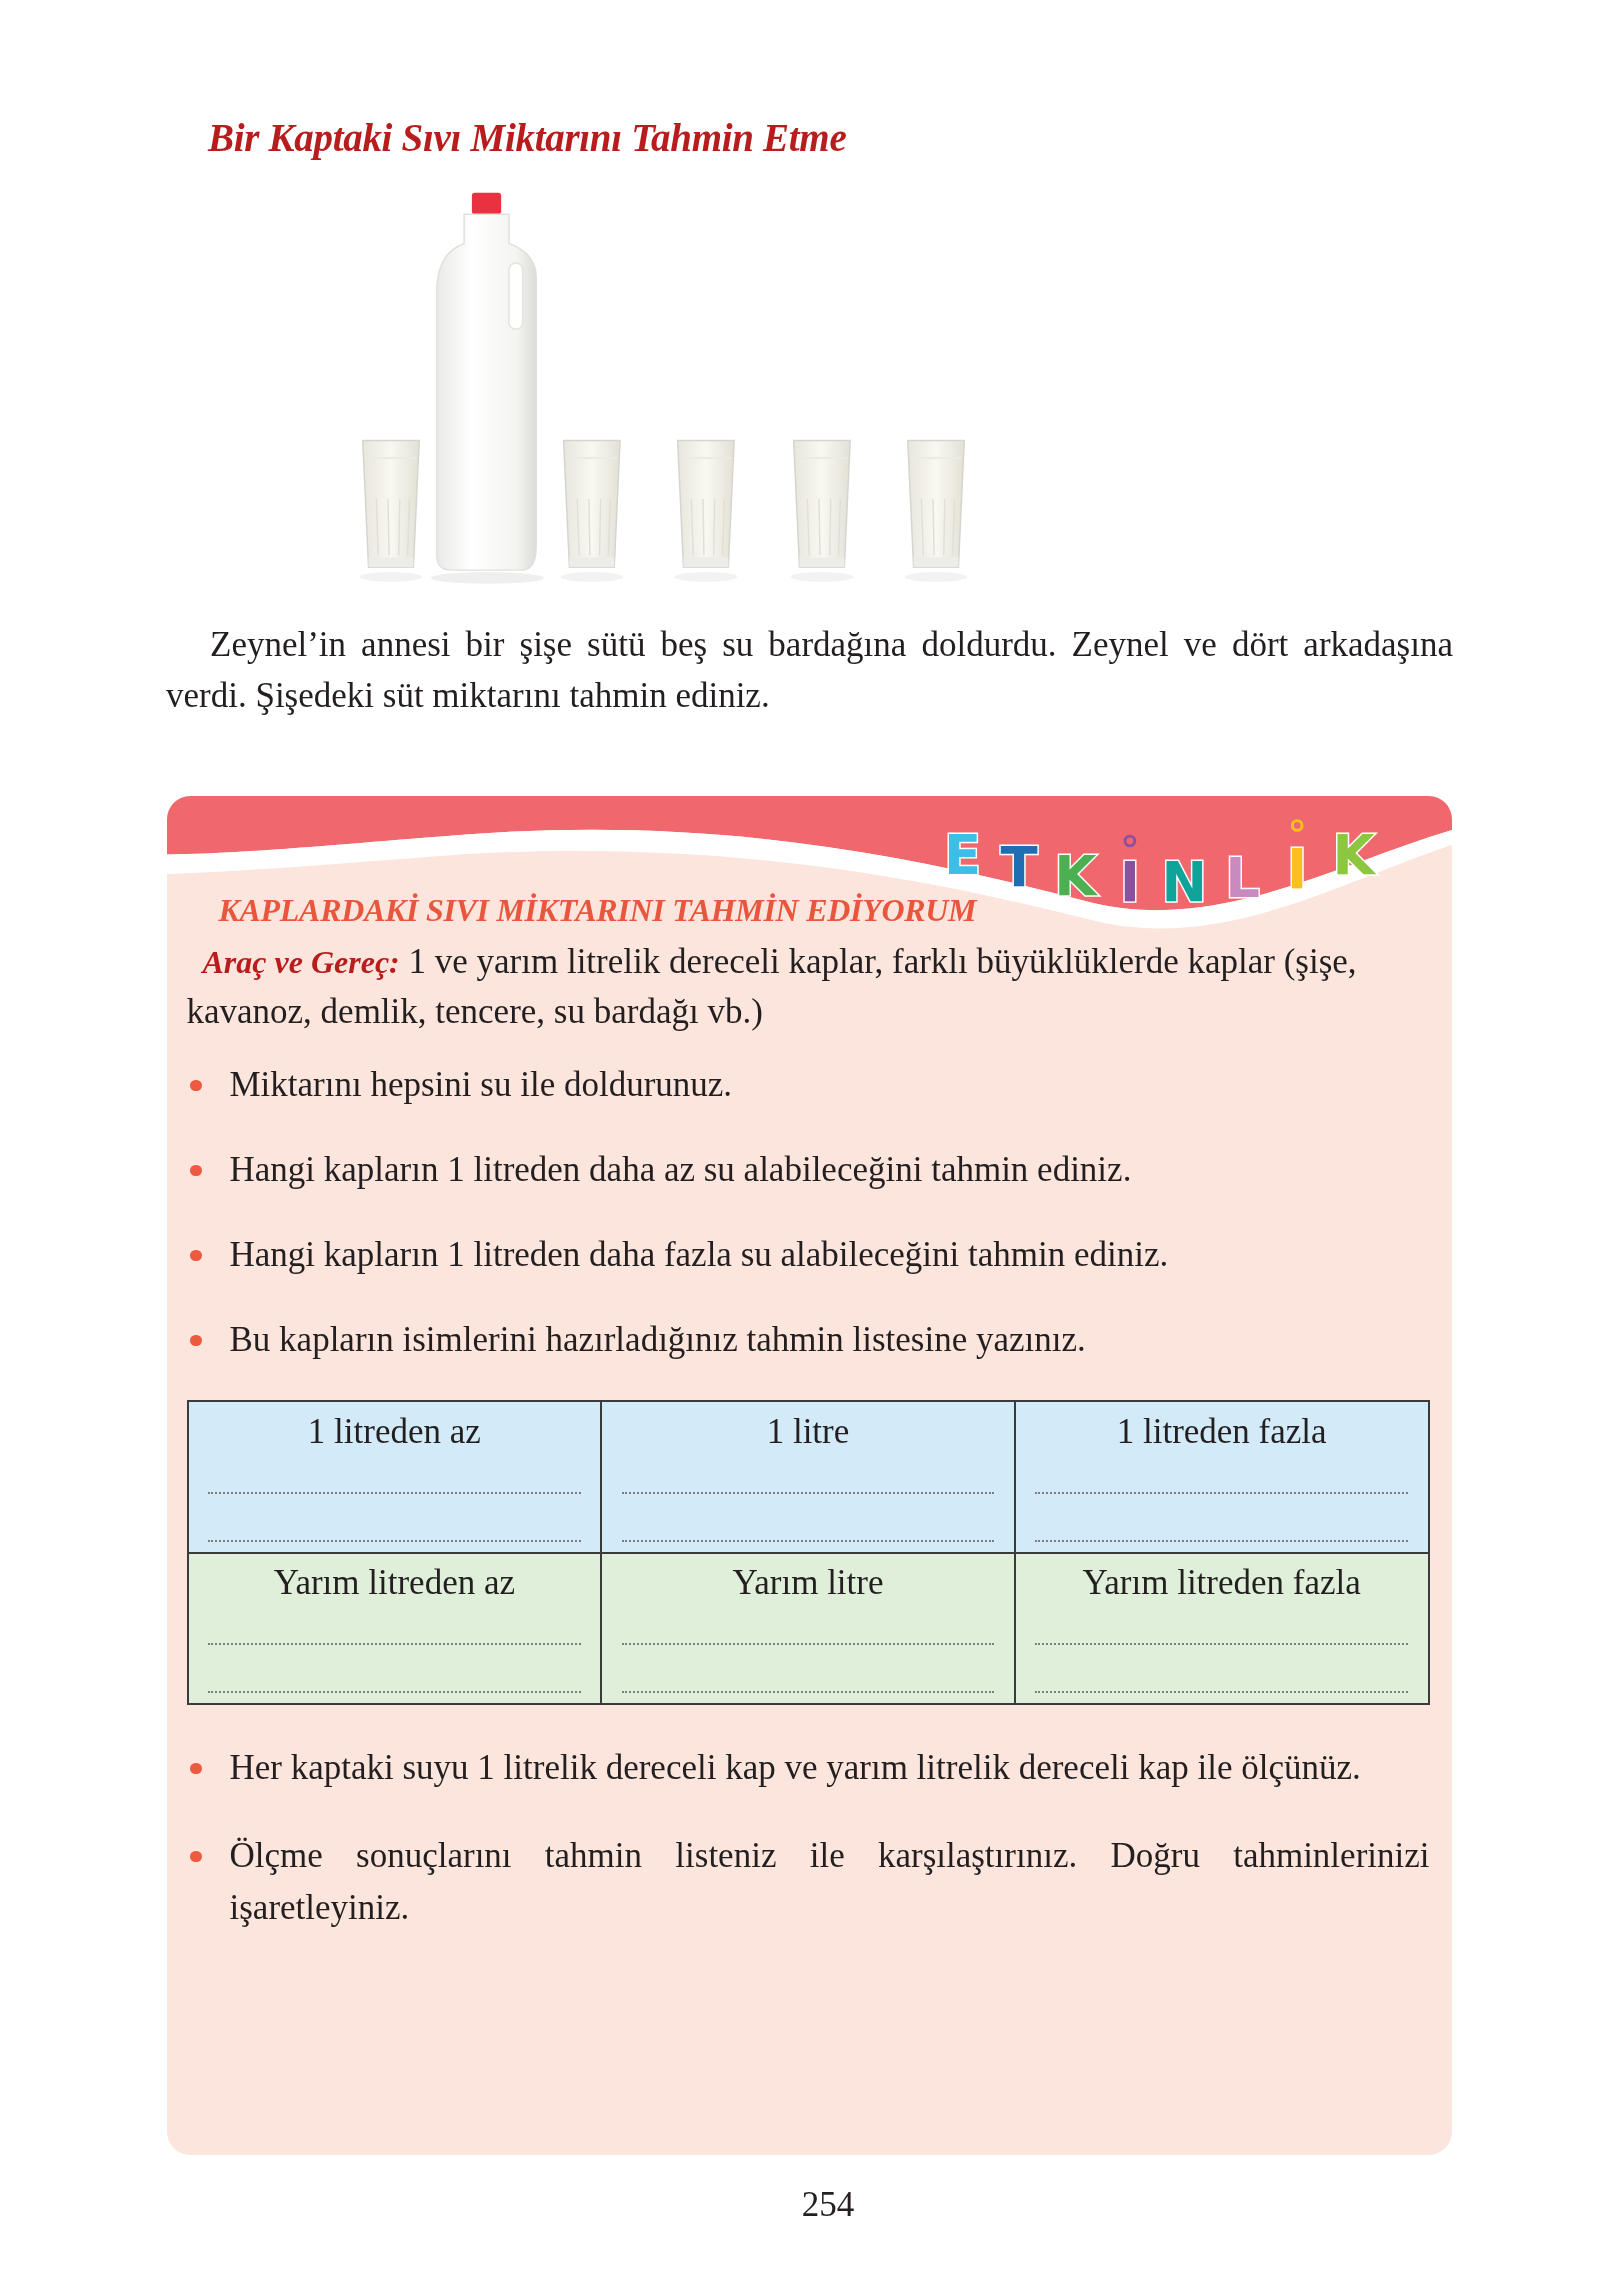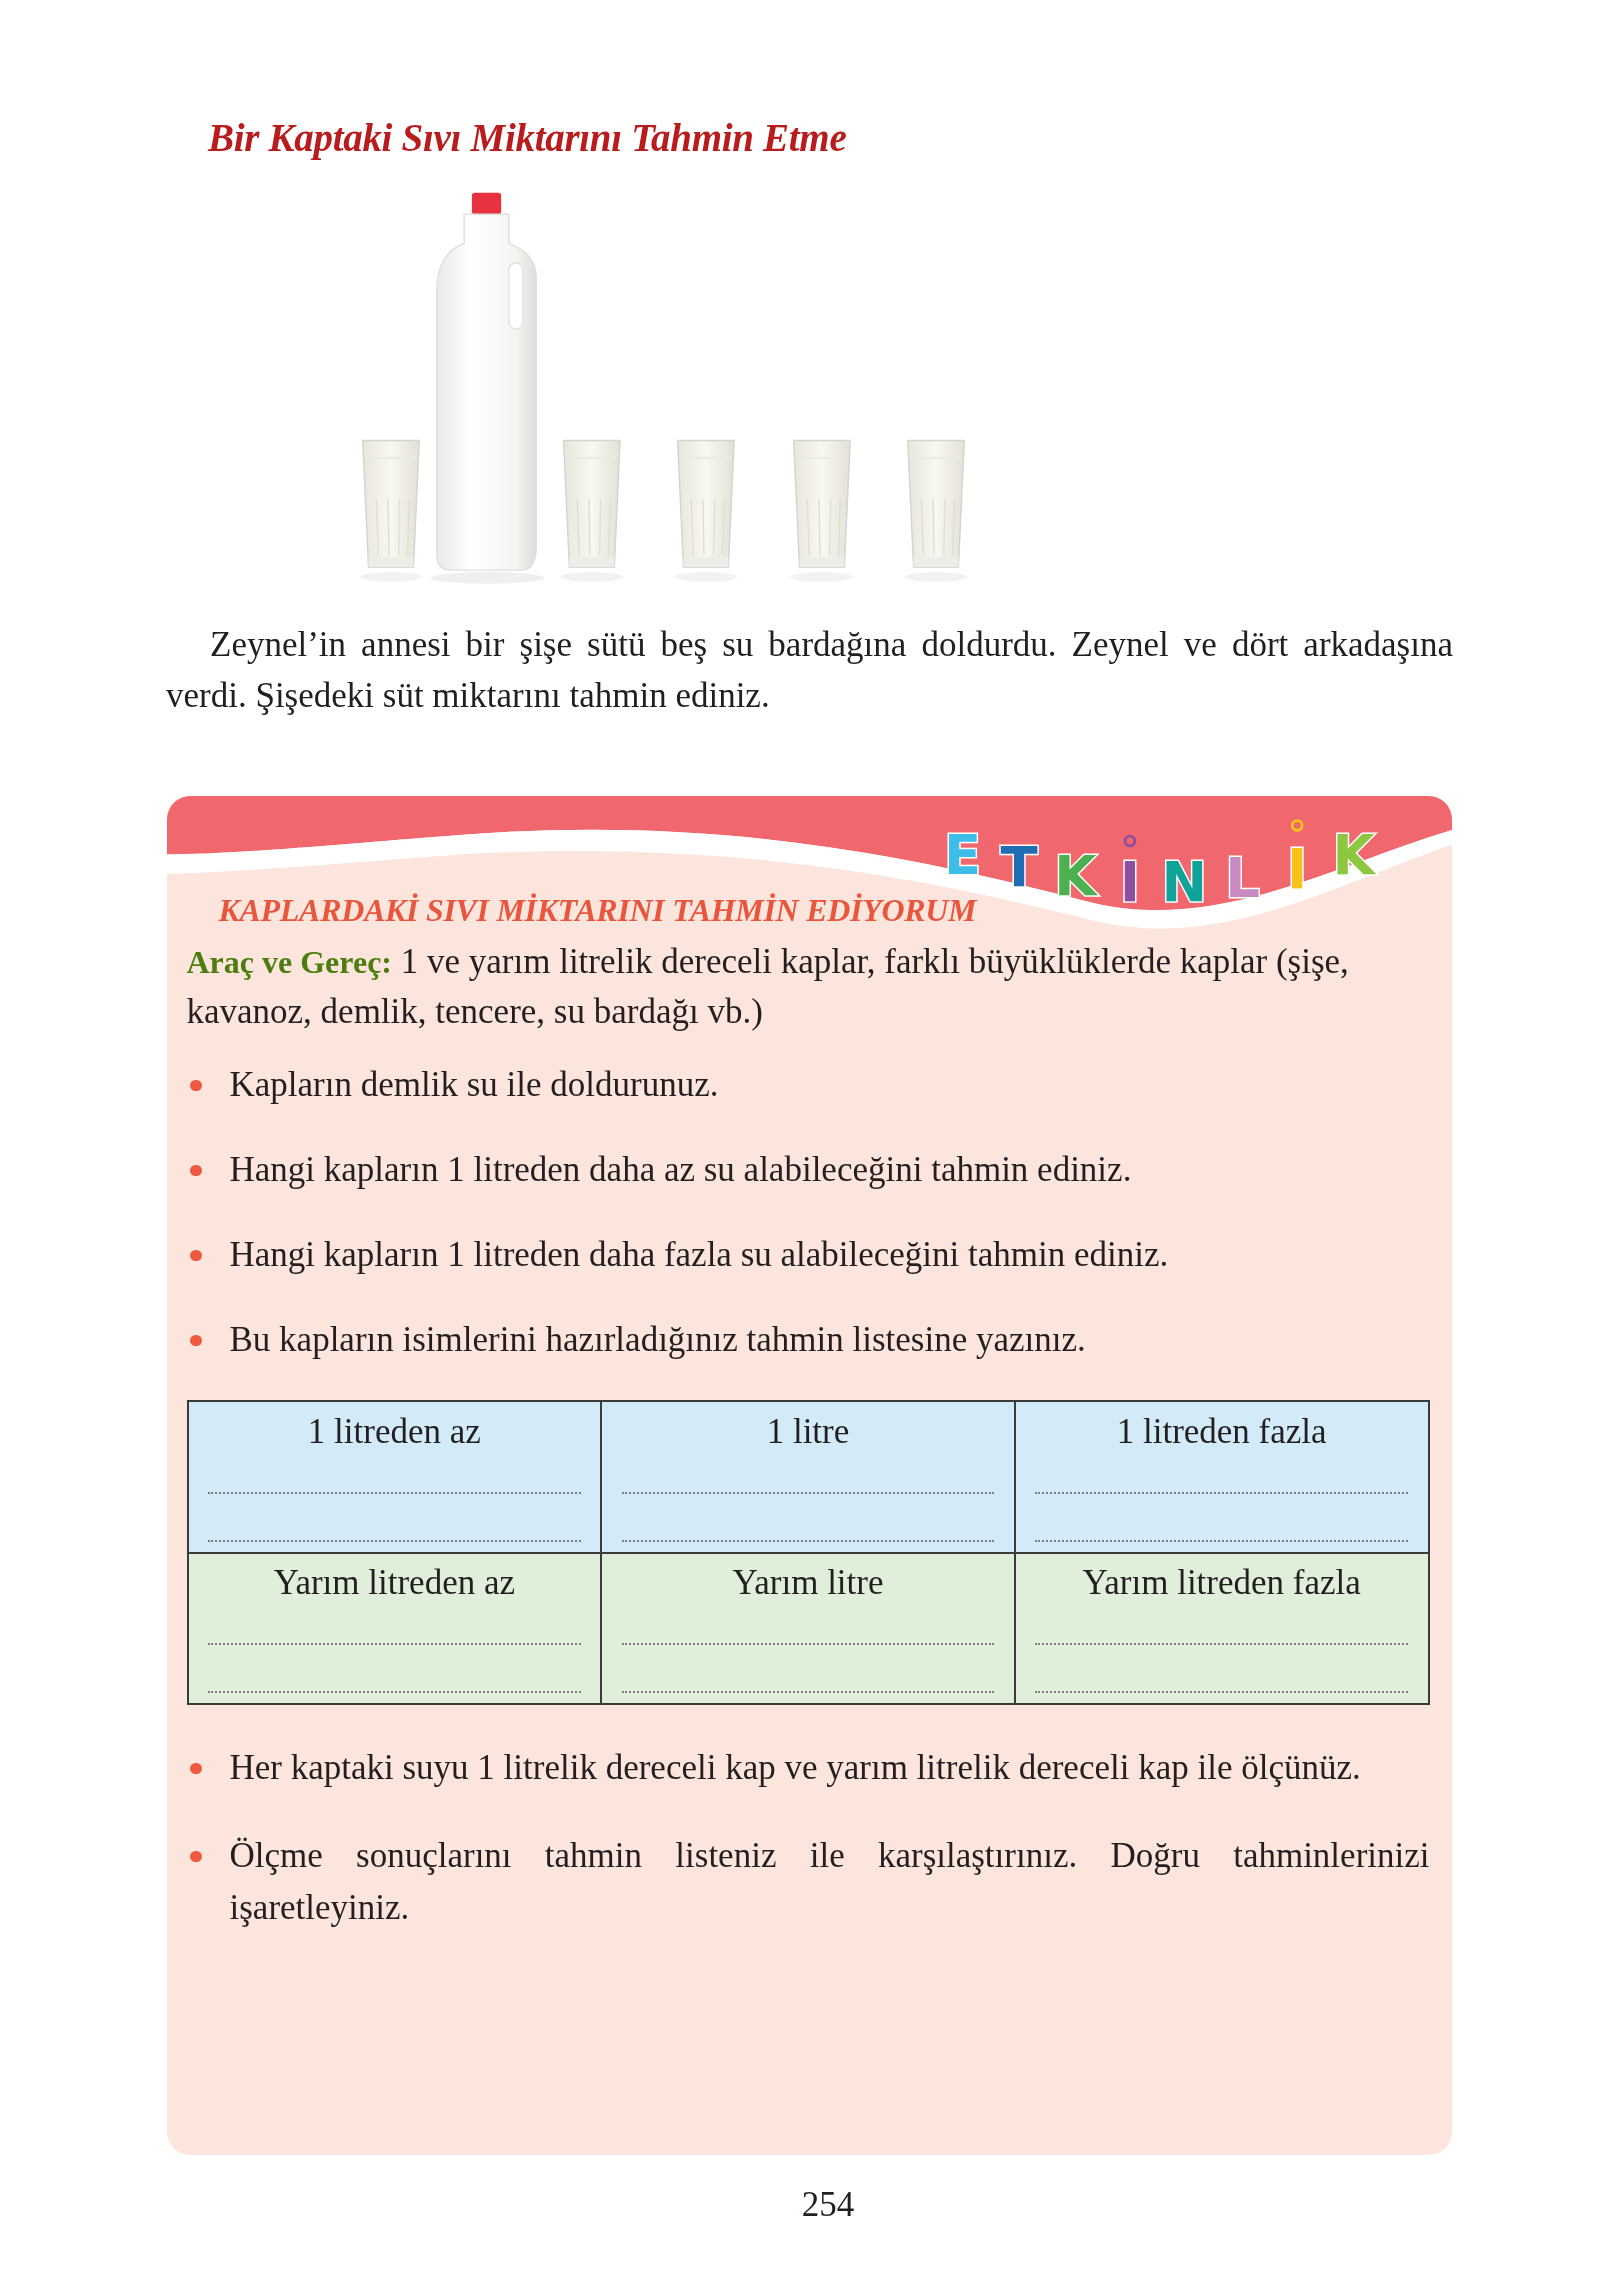--- a/index.html
+++ b/index.html
@@ -17,21 +17,21 @@
 
   .panel { position: absolute; left: 167px; top: 796px; width: 1285px; height: 1359px;
     background: #fce5dc; border-radius: 23.4px; overflow: hidden; }
   .panel-header { position: absolute; left: 0; top: 0; width: 1285px; height: 146px; }
 
   .etkinlik { position: absolute; left: 766px; top: 9.8px; height: 107px; }
 
   .activity-title { position: absolute; left: 19.5px; top: 96px; font-size: 32px; font-style: italic; font-weight: bold;
     color: #e9563e; letter-spacing: -0.3px; margin-left: 32px; }
   .materials { position: absolute; left: 19.5px; top: 141px; width: 1243px; font-size: 35px; line-height: 49px; }
-  .materials .lbl { color: #4d7c0f; font-weight: bold; font-size: 32px; }
+  .materials .lbl { color: #b91c1c; font-style: italic; font-weight: bold; font-size: 32px; margin-left: 16px; }
 
   .bullets { position: absolute; left: 19.5px; width: 1243px; margin: 0; padding: 0; list-style: none; }
   .bullets li { position: relative; padding-left: 43px; font-size: 35px; line-height: 52px; text-align: justify; }
   .bullets li .dot { position: absolute; left: 3.9px; top: 20.5px; width: 11.7px; height: 11.7px; border-radius: 50%; background: #ee5a40; }
   .bullets-a { top: 263px; }
   .bullets-a li { margin-bottom: 33px; }
   .bullets-b { top: 946px; }
   .bullets-b li { margin-bottom: 36px; }
 
   .estimate-table { position: absolute; left: 19.5px; top: 604px; width: 1243px; border-collapse: collapse; }
@@ -119,21 +119,21 @@
     </g>
   </svg>
 
   <div class="activity-title">KAPLARDAKİ SIVI MİKTARINI TAHMİN EDİYORUM</div>
 
   <div class="materials">
     <span class="lbl">Araç ve Gereç:</span><span> 1 ve yarım litrelik dereceli kaplar, farklı büyüklüklerde kaplar (şişe, kavanoz, demlik, tencere, su bardağı vb.)</span>
   </div>
 
   <ul class="bullets bullets-a">
-    <li><span class="dot"></span><span>Kapların demlik su ile doldurunuz.</span></li>
+    <li><span class="dot"></span><span>Miktarını hepsini su ile doldurunuz.</span></li>
     <li><span class="dot"></span><span>Hangi kapların 1 litreden daha az su alabileceğini tahmin ediniz.</span></li>
     <li><span class="dot"></span><span>Hangi kapların 1 litreden daha fazla su alabileceğini tahmin ediniz.</span></li>
     <li><span class="dot"></span><span>Bu kapların isimlerini hazırladığınız tahmin listesine yazınız.</span></li>
   </ul>
 
   <table class="estimate-table">
     <tbody>
         <tr class="row-liter">
       <td>
             <span class="cell-label">1 litreden az</span>

